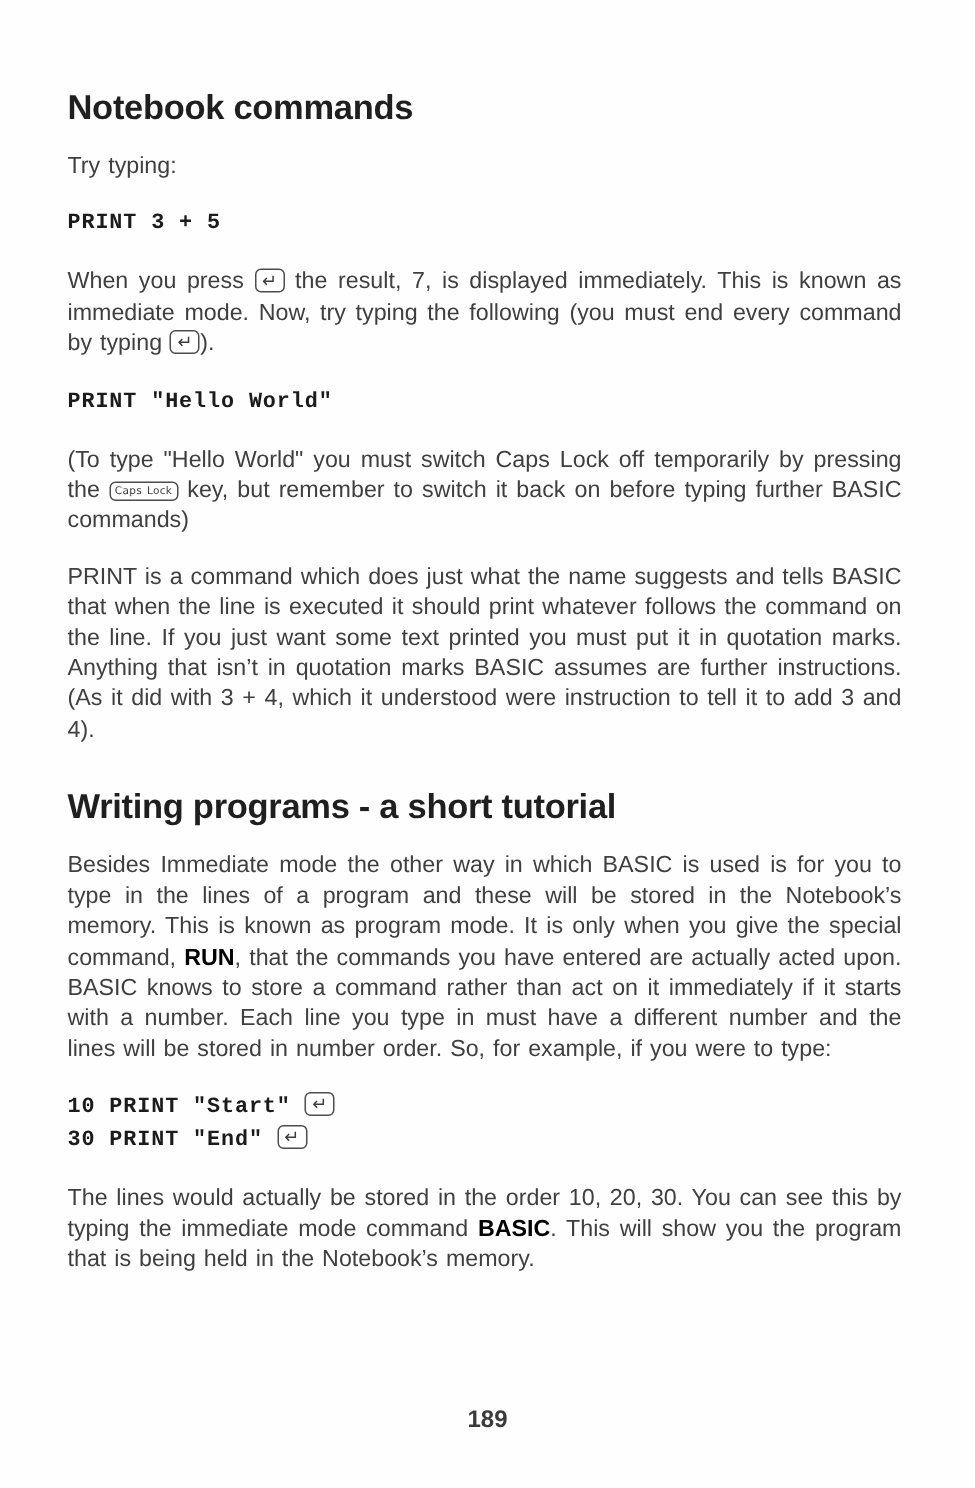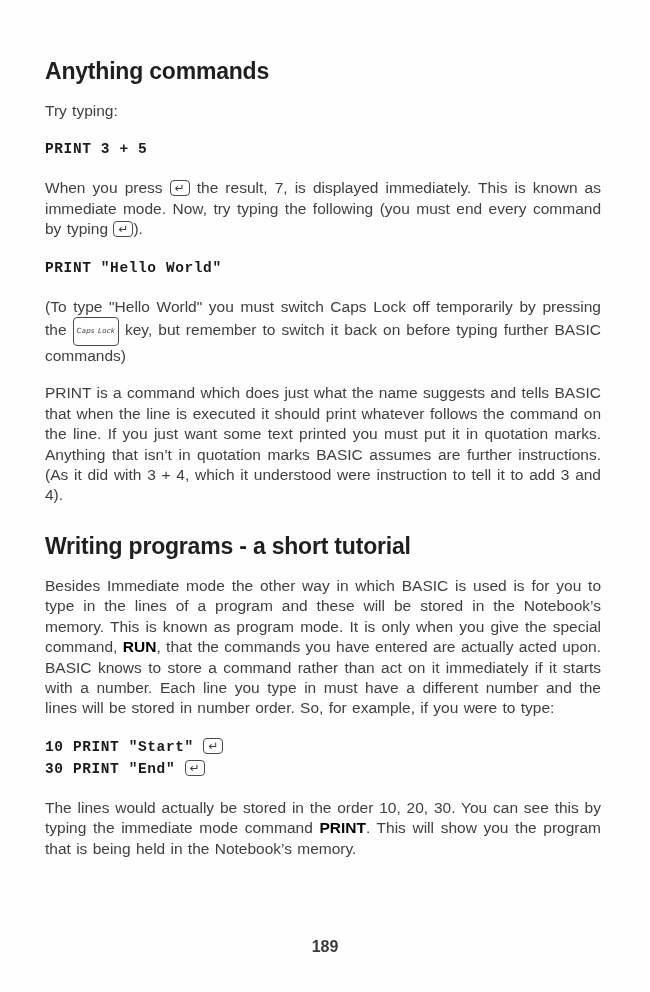--- a/index.html
+++ b/index.html
@@ -70,54 +70,53 @@
     color: #3c3c3c;
     padding: 0 4px;
     font-size: 12px;
     line-height: 14px;
     vertical-align: 1px;
     letter-spacing: 0;
   }
   .key.key-caps {
     font-size: 7px;
     line-height: 11px;
-    padding: 8px 3px;
+    padding: 0 3px;
     vertical-align: 2px;
     letter-spacing: 0.2px;
-    font-style: italic;
   }
   .page-number {
     position: absolute;
     left: 0;
     right: 0;
     bottom: 36px;
     text-align: center;
     font-size: 16px;
     color: #3a3a3a;
     font-weight: bold;
   }
 </style>
 </head>
 <body>
 
 <div class="page">
   <main class="content">
-      <h1 class="heading">Anything commands</h1>
+      <h1 class="heading">Notebook commands</h1>
       <p class="para"><span class="text-run">Try typing:</span></p>
       <div class="code">
         <div class="code-line"><span class="text-run">PRINT 3 + 5</span></div>
       </div>
       <p class="para"><span class="text-run">When you press </span><span class="key">↵</span><span class="text-run"> the result, 7, is displayed immediately. This is known as immediate mode. Now, try typing the following (you must end every command by typing </span><span class="key">↵</span><span class="text-run">).</span></p>
       <div class="code">
         <div class="code-line"><span class="text-run">PRINT "Hello World"</span></div>
       </div>
       <p class="para"><span class="text-run">(To type "Hello World" you must switch Caps Lock off temporarily by pressing the </span><span class="key key-caps">Caps Lock</span><span class="text-run"> key, but remember to switch it back on before typing further BASIC commands)</span></p>
       <p class="para"><span class="text-run">PRINT is a command which does just what the name suggests and tells BASIC that when the line is executed it should print whatever follows the command on the line. If you just want some text printed you must put it in quotation marks. Anything that isn’t in quotation marks BASIC assumes are further instructions. (As it did with 3 + 4, which it understood were instruction to tell it to add 3 and 4).</span></p>
       <h1 class="heading later">Writing programs - a short tutorial</h1>
       <p class="para"><span class="text-run">Besides Immediate mode the other way in which BASIC is used is for you to type in the lines of a program and these will be stored in the Notebook’s memory. This is known as program mode. It is only when you give the special command, </span><span class="bold-run">RUN</span><span class="text-run">, that the commands you have entered are actually acted upon. BASIC knows to store a command rather than act on it immediately if it starts with a number. Each line you type in must have a different number and the lines will be stored in number order. So, for example, if you were to type:</span></p>
       <div class="code">
         <div class="code-line"><span class="text-run">10 PRINT "Start" </span><span class="key">↵</span></div>
         <div class="code-line"><span class="text-run">30 PRINT "End" </span><span class="key">↵</span></div>
       </div>
-      <p class="para"><span class="text-run">The lines would actually be stored in the order 10, 20, 30. You can see this by typing the immediate mode command </span><span class="bold-run">PRINT</span><span class="text-run">. This will show you the program that is being held in the Notebook’s memory.</span></p>
+      <p class="para"><span class="text-run">The lines would actually be stored in the order 10, 20, 30. You can see this by typing the immediate mode command </span><span class="bold-run">BASIC</span><span class="text-run">. This will show you the program that is being held in the Notebook’s memory.</span></p>
     </main>
   <div class="page-number">189</div>
 </div>
 
 </body></html>

